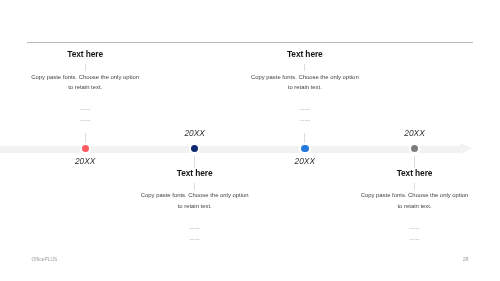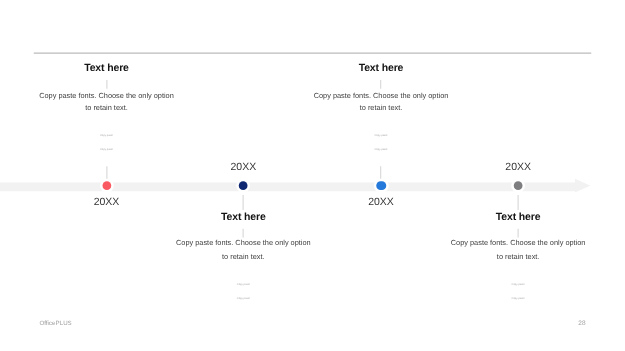--- a/index.html
+++ b/index.html
@@ -20,21 +20,21 @@
 
   
   .ms{position:absolute;top:0;width:0;height:0;}
   .dotring{position:absolute;width:11.4px;height:11.4px;border-radius:50%;background:#fff;
        left:-5.7px;top:142.9px;}
   .dot{position:absolute;width:7.4px;height:7.4px;border-radius:50%;
        left:-3.7px;top:144.95px;}
   .stem{position:absolute;width:1px;background:#dcdcdc;left:-0.5px;}
 
   .yr{position:absolute;font-size:8.4px;color:#333333;
-      white-space:nowrap;transform:translateX(-50%);}
+      white-space:nowrap;transform:translateX(-50%);font-style:italic;}
 
   .blk{position:absolute;left:0;transform:translateX(-50%);text-align:center;width:200px;margin-left:0;}
   .hdr{font-size:8.4px;font-weight:bold;color:#151515;line-height:9.5px;letter-spacing:-0.1px;}
   .sep{width:1px;height:7.4px;background:#dcdcdc;margin:4.0px auto 0;}
   .body{font-size:5.9px;color:#424242;line-height:10.1px;white-space:nowrap;}
   .body.first{margin-top:0.6px;}
   .tiny{font-size:2.1px;color:#a8a8a8;line-height:10.9px;white-space:nowrap;}
 
   .brand{position:absolute;left:31.5px;top:257.0px;font-size:4.95px;color:#9d9d9d;letter-spacing:0.02px;}
   .pageno{position:absolute;left:462.7px;top:256.3px;font-size:5.2px;color:#9e9e9e;}

